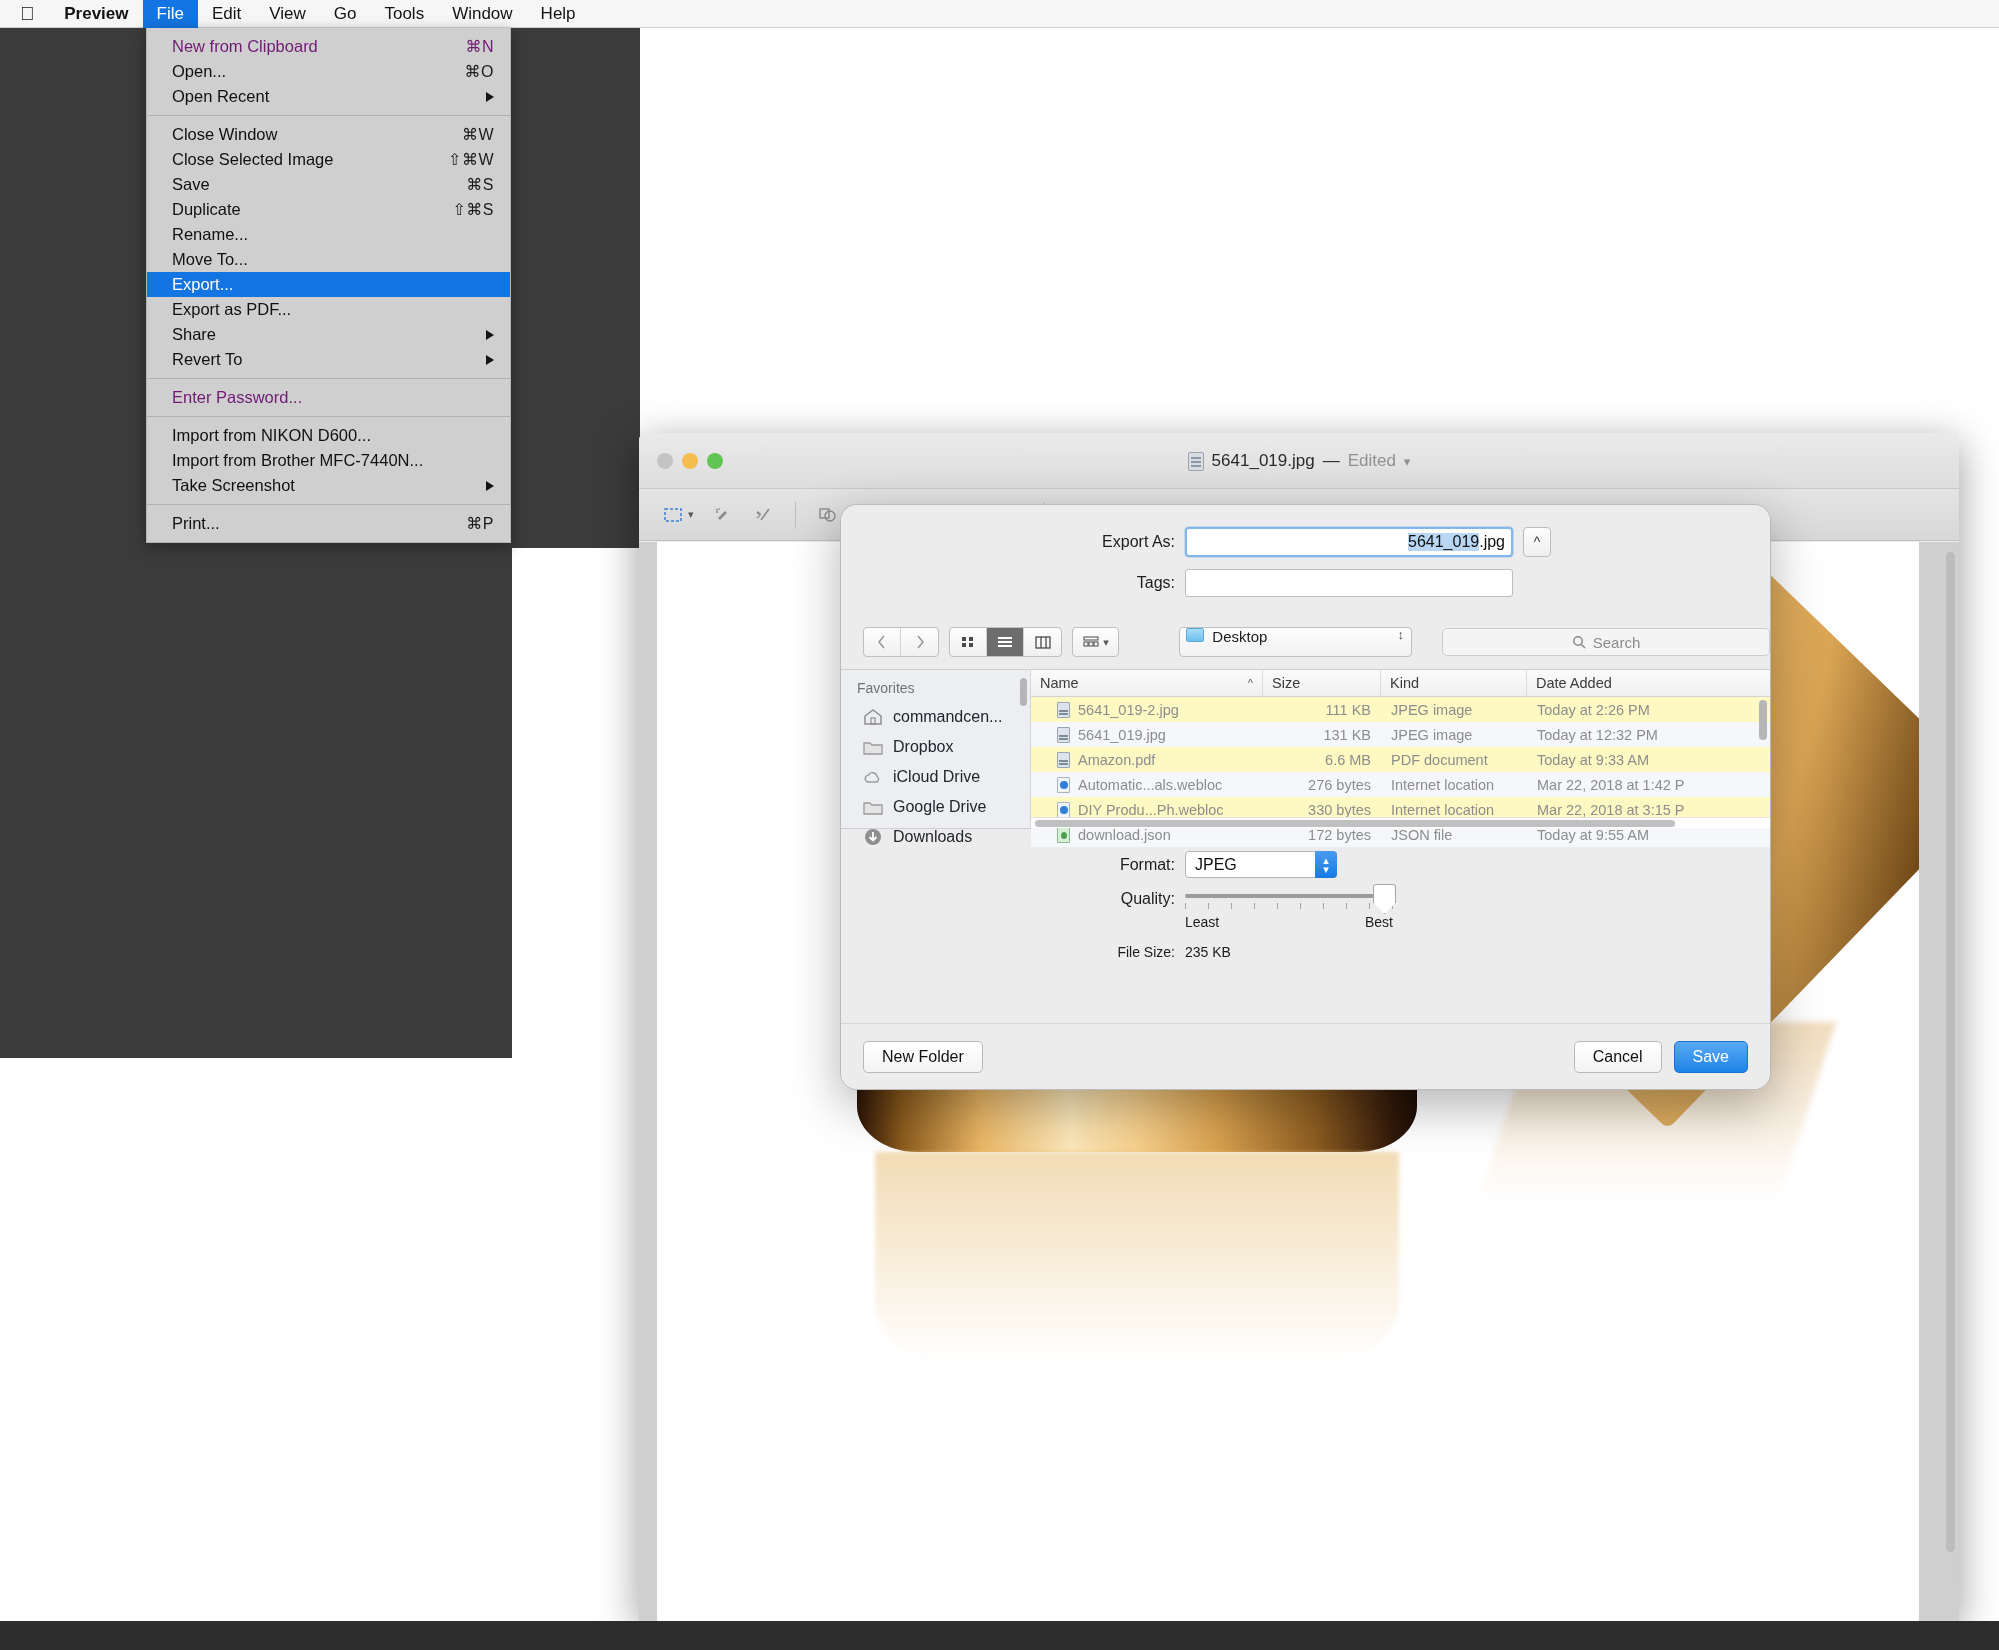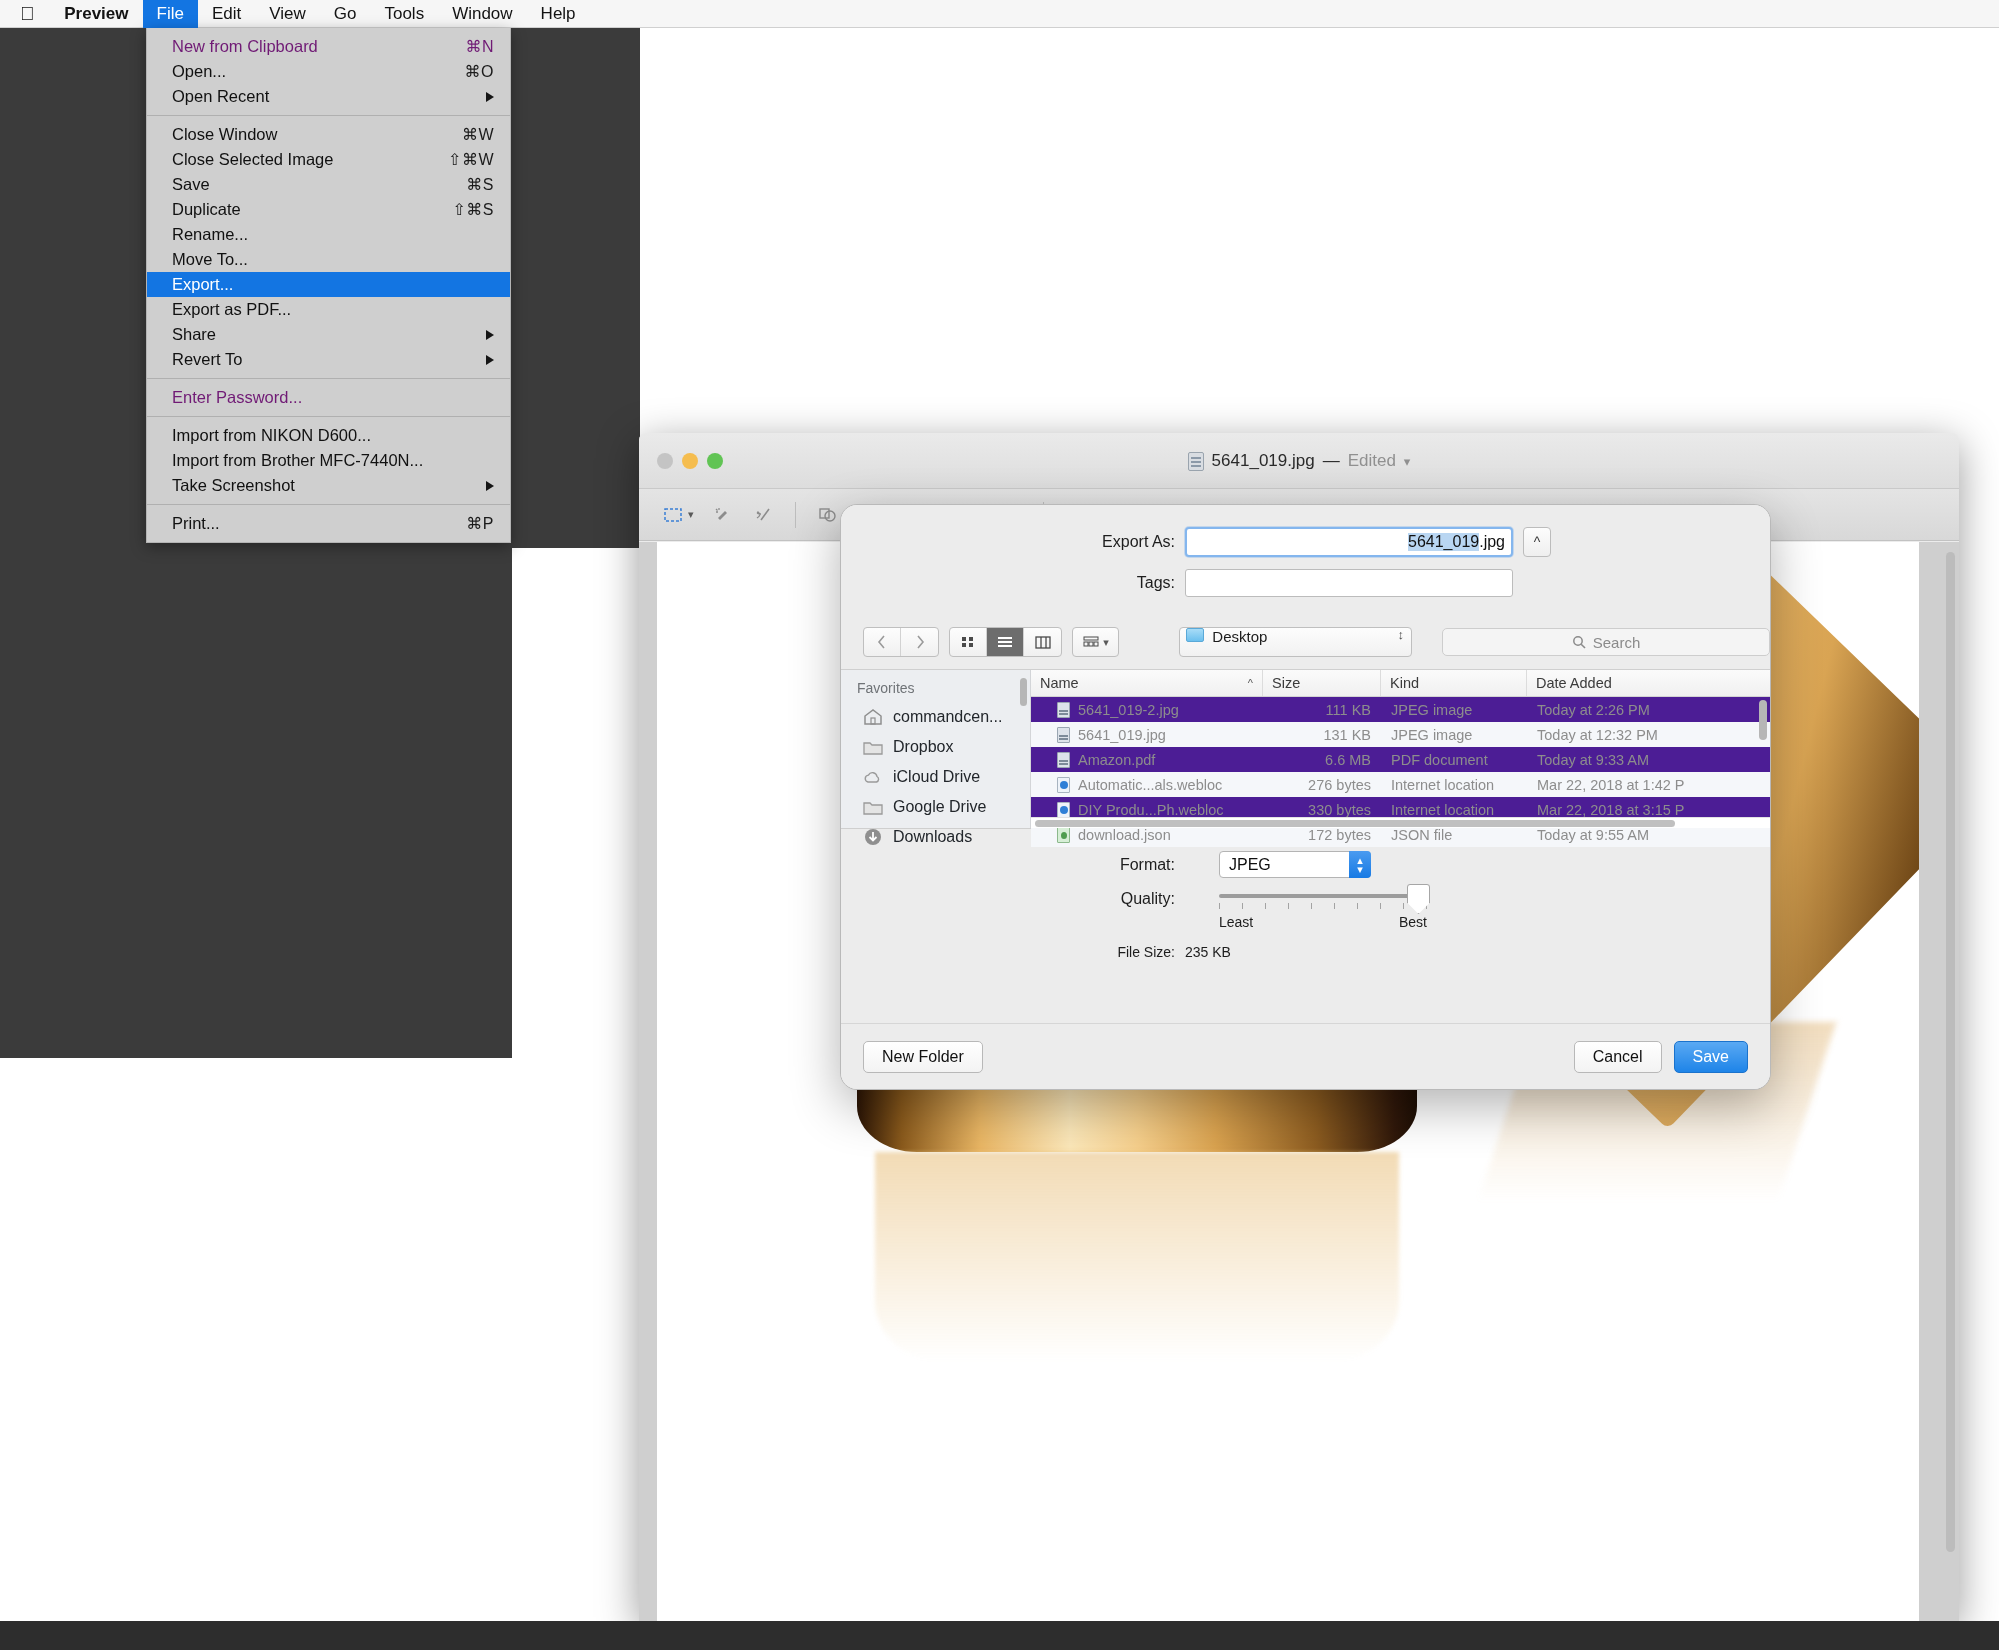--- a/index.html
+++ b/index.html
@@ -268,21 +268,21 @@
     display:flex; align-items:center; justify-content:center; gap:7px;
     font-size:15px; color:#8b8b8b;
   }
 
   
   #listregion{
     display:flex;
     height:160px;
     border-top:1px solid #cfcfcf;
     border-bottom:1px solid #cfcfcf;
-    background:#4c1d95;
+    background:#fef9c3;
   }
   #favs{
     width:190px; background:#eceef1; border-right:1px solid #d3d5d8;
     padding:10px 0 0 0; position:relative;
   }
   #favs .hdr{ font-size:14px; color:#6f7377; padding:0 0 6px 16px; }
   .favitem{
     height:30px; display:flex; align-items:center; gap:10px;
     padding-left:22px; font-size:16px; color:#22262b;
   }
@@ -320,21 +320,21 @@
   .ficon.json:after{ content:""; position:absolute; left:3px; top:4px; width:6px;height:7px; border-radius:50%; background:#4f9d4f; }
   #hscroll{
     position:absolute; left:0; right:0; bottom:0; height:11px;
     background:#ffffff; border-top:1px solid #e3e3e3;
   }
   #hscroll .th{ position:absolute; left:4px; top:2px; width:640px; height:7px; background:#c0c0c0; border-radius:4px; }
   #listscroll{ position:absolute; right:3px; top:30px; width:8px; height:40px; background:#b6b6b6; border-radius:4px; }
 
   
   #fmtregion{ flex:1; padding-top:22px; background:#ececec; }
-  .r2{ display:flex; align-items:center; margin-bottom:10px;gap:34px; }
+  .r2{ display:flex; align-items:center; margin-bottom:10px; }
   .r2 .lb{ width:344px; text-align:right; padding-right:10px; font-size:16px; color:#1d1d1d; }
   #fmtsel{
     width:152px; height:27px;
     background:#ffffff; border:1px solid #b4b4b4; border-radius:4px;
     display:flex; align-items:center; padding-left:9px;
     font-size:16px; color:#0f0f0f; position:relative;
   }
   #fmtsel .stepper{
     position:absolute; right:-1px; top:-1px; width:22px; height:27px;
     background:linear-gradient(#4a9bf0,#177ae4); border-radius:0 4px 4px 0;

